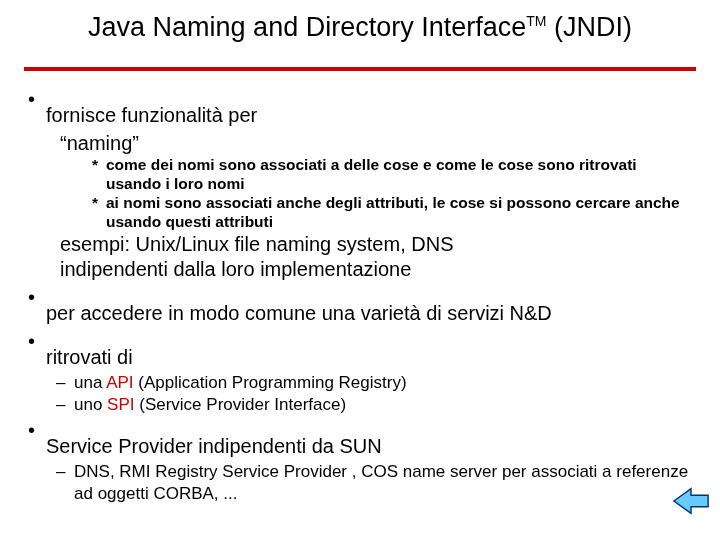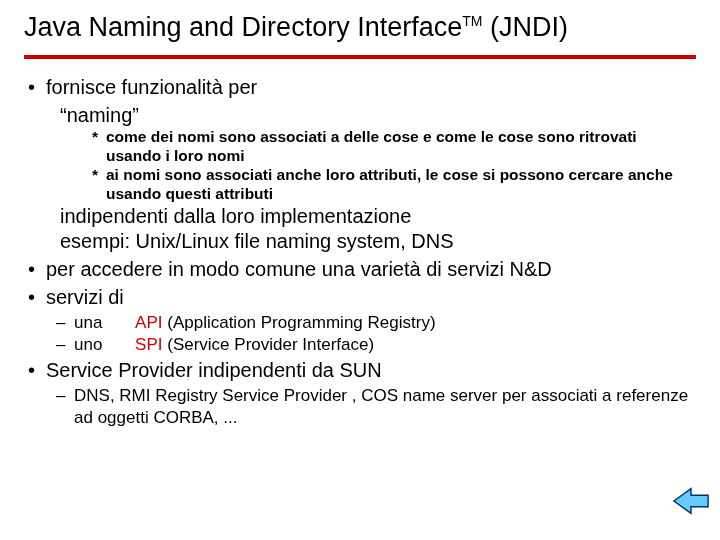--- a/index.html
+++ b/index.html
@@ -11,21 +11,22 @@
     background: #ffffff;
     color: #000000;
     position: relative;
     overflow: hidden;
   }
   .slide {
     padding: 8px 24px 0 24px;
   }
   .title {
     font-size: 27px;
-    padding: 4px 0 12px 0;
+    text-align: center;
+    padding: 4px 0 24px 0;
   }
   .title sup {
     font-size: 14px;
     vertical-align: super;
   }
   .title-underline {
     height: 4px;
     background: #cc0000;
     margin: 0 0 16px 0;
   }
@@ -35,21 +36,21 @@
   }
   .b1 {
     display: flex;
     margin: 2px 0 2px 4px;
   }
   .b1 .dot {
     width: 18px;
     flex-shrink: 0;
     color: #000;
   }
-  .b1 .txt { flex: 1; }
+  .b1 .txt { flex: 1; margin-top: 16px; }
   .b2 {
     margin: 0 0 0 36px;
     font-size: 20px;
   }
   .b3 {
     display: flex;
     margin: 0 0 0 68px;
     font-size: 15.5px;
     font-weight: bold;
     line-height: 1.22;
@@ -66,21 +67,21 @@
   .sub {
     display: flex;
     margin: 0 0 0 32px;
     font-size: 17px;
   }
   .sub .dash {
     width: 18px;
     flex-shrink: 0;
   }
   .sub .txt { flex: 1; }
-  .red { color: #cc0000; margin-left: 28px; }
+  .red { color: #cc0000; }
   .nav-arrow {
     position: absolute;
     right: 10px;
     bottom: 24px;
     width: 38px;
     height: 30px;
     cursor: pointer;
   }
   .nav-arrow svg {
     width: 100%;
@@ -106,34 +107,34 @@
     <div class="b2">“naming”</div>
 
     <div class="b3">
       <div class="star">*</div>
       <div class="txt">come dei nomi sono associati a delle cose e come le cose sono ritrovati usando i loro nomi</div>
     </div>
 
 
     <div class="b3">
       <div class="star">*</div>
-      <div class="txt">ai nomi sono associati anche loro attributi, le cose si possono cercare anche usando questi attributi</div>
+      <div class="txt">ai nomi sono associati anche degli attributi, le cose si possono cercare anche usando questi attributi</div>
     </div>
 
+    <div class="b2a">esempi: Unix/Linux file naming system, DNS</div>
     <div class="b2a">indipendenti dalla loro implementazione</div>
-    <div class="b2a">esempi: Unix/Linux file naming system, DNS</div>
 
     <div class="b1">
       <div class="dot">•</div>
       <div class="txt">per accedere in modo comune una varietà di servizi N&amp;D</div>
     </div>
 
     <div class="b1">
       <div class="dot">•</div>
-      <div class="txt">servizi di</div>
+      <div class="txt">ritrovati di</div>
     </div>
 
     <div class="sub">
       <div class="dash">–</div>
       <div class="txt">
         <span>una </span><span class="red">API</span><span> (Application Programming Registry)</span>
       </div>
     </div>
 
     <div class="sub">

